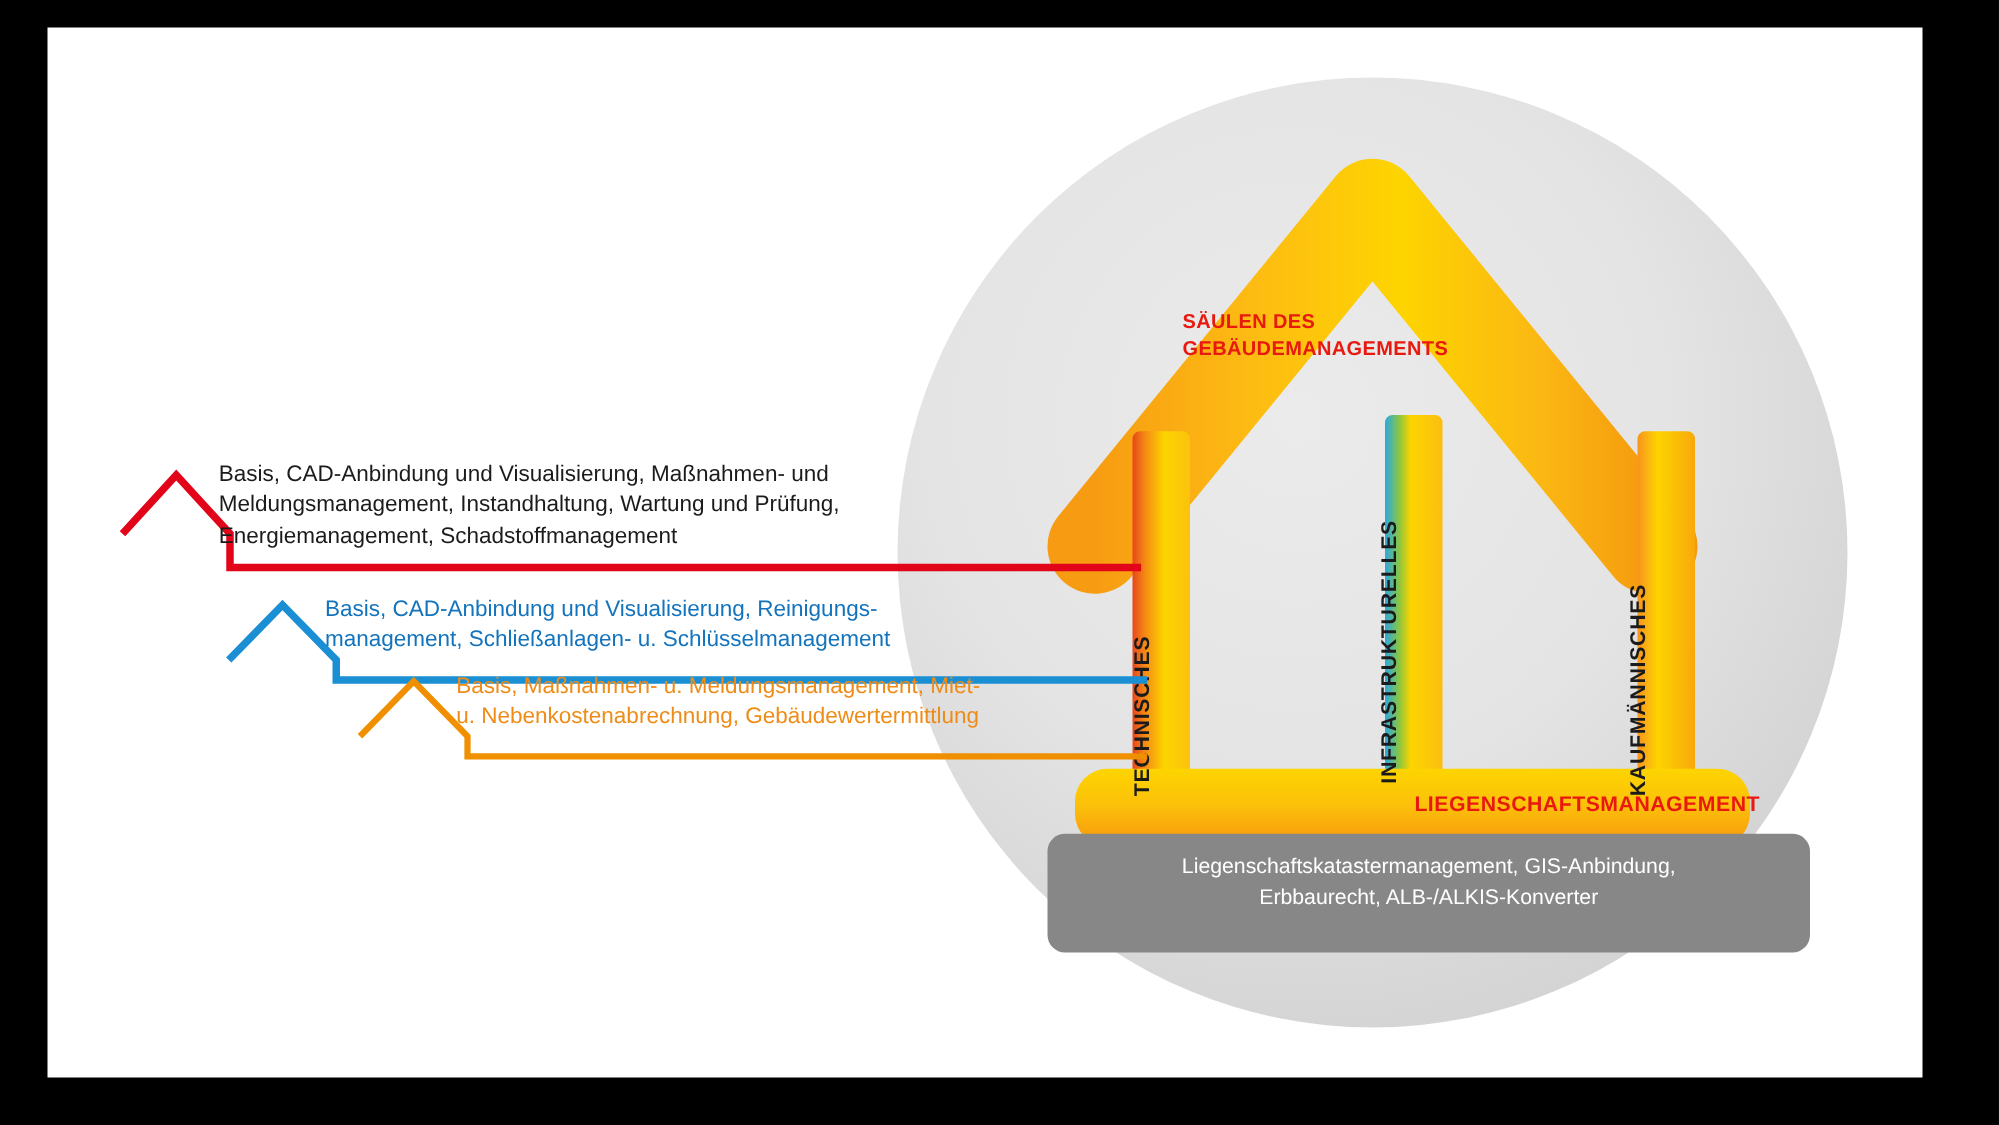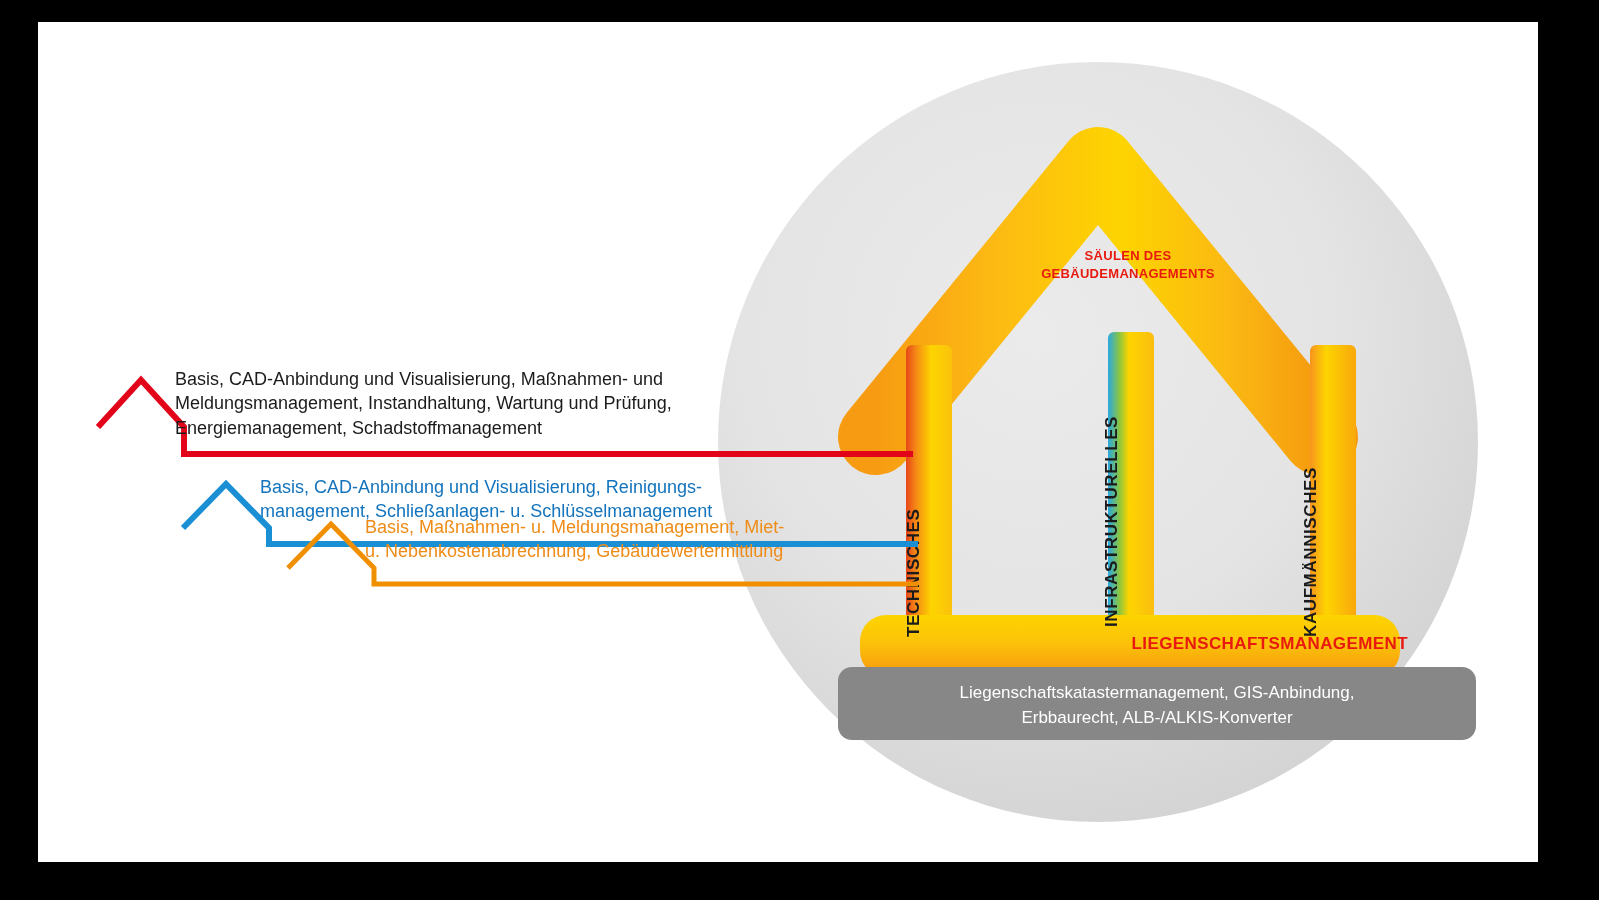--- a/index.html
+++ b/index.html
@@ -47,26 +47,25 @@
     left: 760px;
     top: 95px;
     width: 620px;
     height: 620px;
   }
   #house svg { display: block; }
 
   
   .roof-caption {
     position: absolute;
-    left: 880px;
+    left: 908px;
     top: 225px;
     width: 420px;
-    text-align: center;
     color: #e8190f;
-    font-size: 13px;
+    font-size: 16px;
     font-weight: bold;
     letter-spacing: 0.3px;
     line-height: 1.35;
     pointer-events: none;
   }
 
   
   .pillar-label {
     position: absolute;
     color: #1b1b1b;
@@ -93,25 +92,24 @@
     font-weight: bold;
     letter-spacing: 0.4px;
   }
 
   
   #footer-plate {
     position: absolute;
     left: 800px;
     top: 645px;
     width: 610px;
-    height: 73px;
+    height: 95px;
     background: #878787;
     border-radius: 14px;
     z-index: 1;
-    padding-left: 28px;
   }
   #footer-plate .footer-text {
     position: absolute;
     left: 0; right: 0;
     top: 14px;
     text-align: center;
     color: #ffffff;
     font-size: 17px;
     line-height: 1.45;
   }
@@ -123,21 +121,21 @@
     font-size: 18px;
     line-height: 1.35;
     white-space: pre-line;
   }
   .callout svg { position: absolute; left: 0; top: 0; }
 
   #callout-red   { left: 55px; top: 340px; width: 820px; height: 110px; }
   #callout-red   .txt { left: 82px; top: 5px; color: #1b1b1b; }
   #callout-blue  { left: 140px; top: 444px; width: 740px; height: 90px; }
   #callout-blue  .txt { left: 82px; top: 9px; color: #1374bd; }
-  #callout-orange{ left: 245px; top: 484px; width: 635px; height: 90px; }
+  #callout-orange{ left: 245px; top: 505px; width: 635px; height: 90px; }
   #callout-orange .txt { left: 82px; top: 9px; color: #ef8c18; }
 </style>
 </head>
 <body>
 
 <div id="stage">
   <div id="canvas">
 
     <div id="sphere"></div>
 

